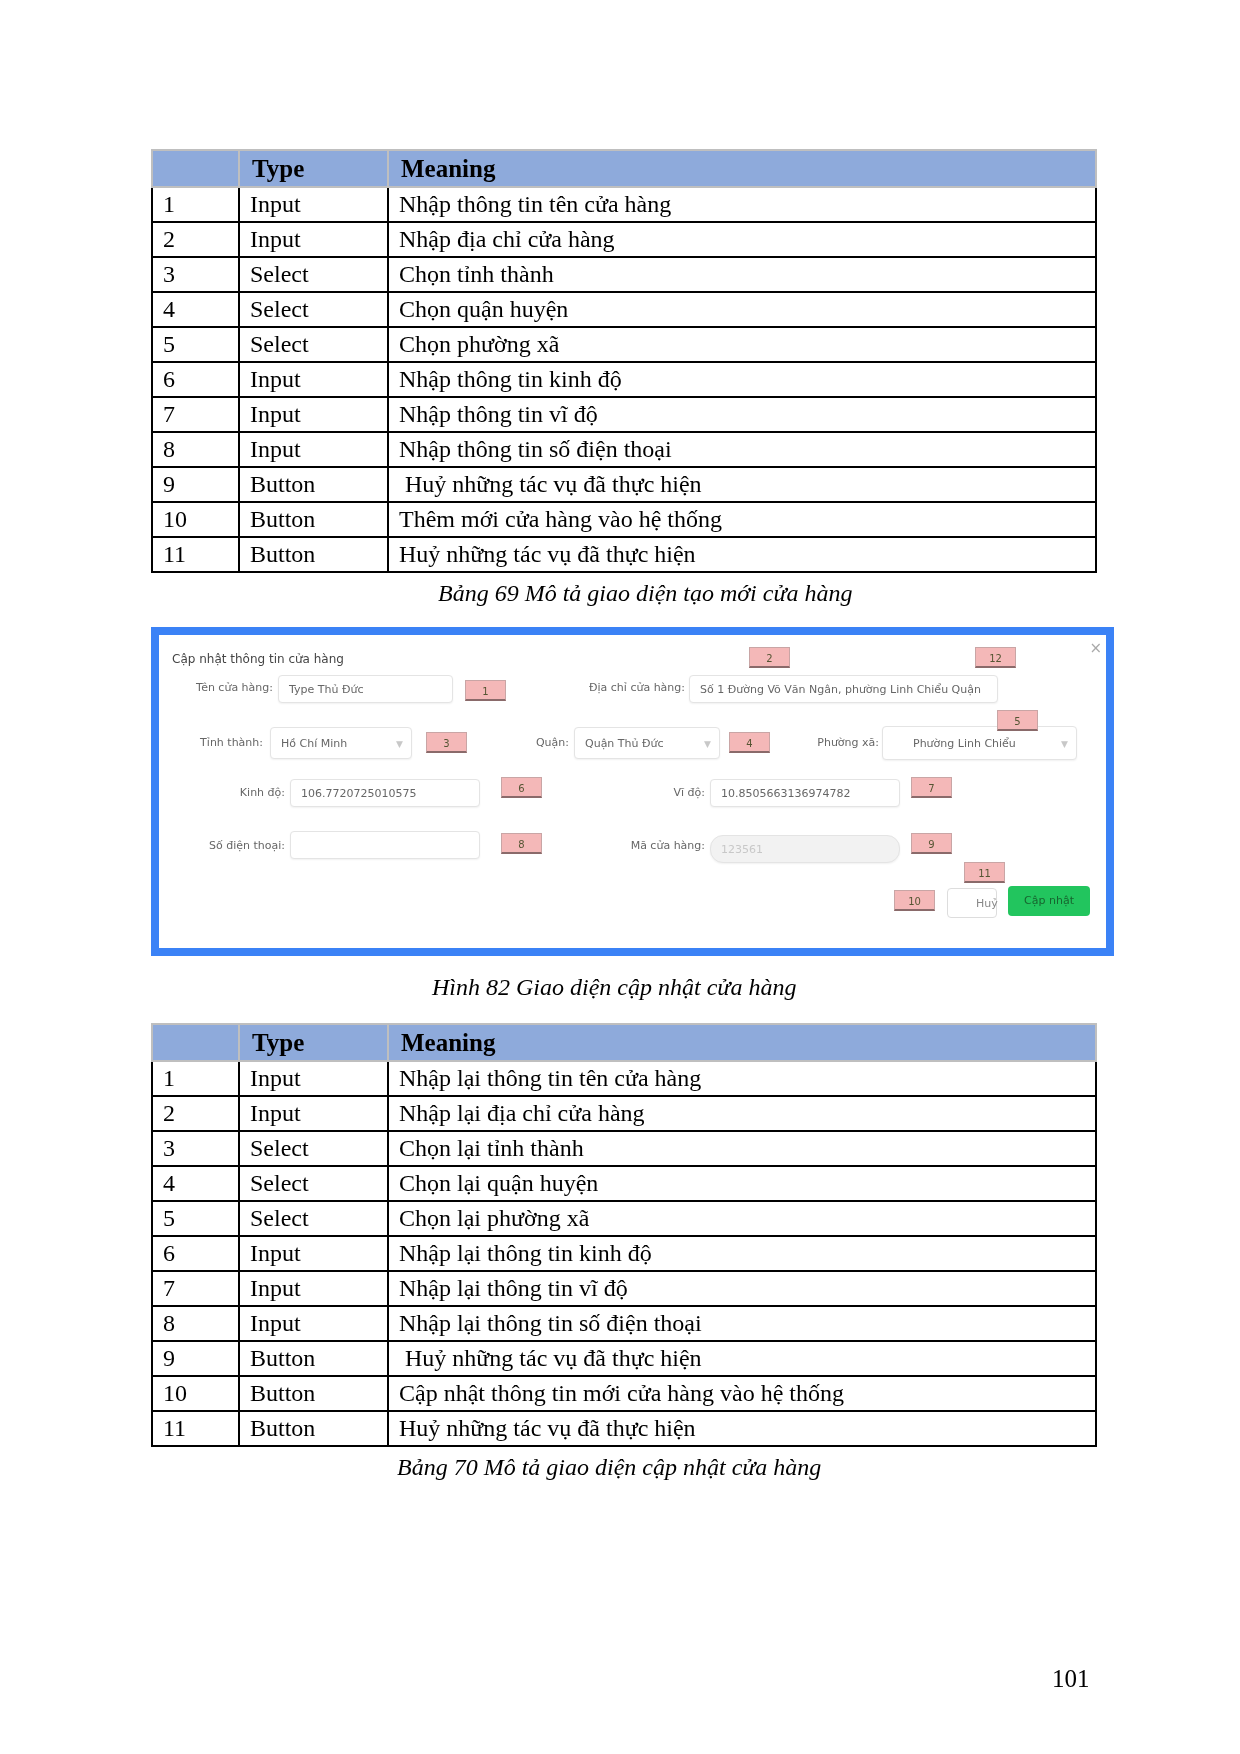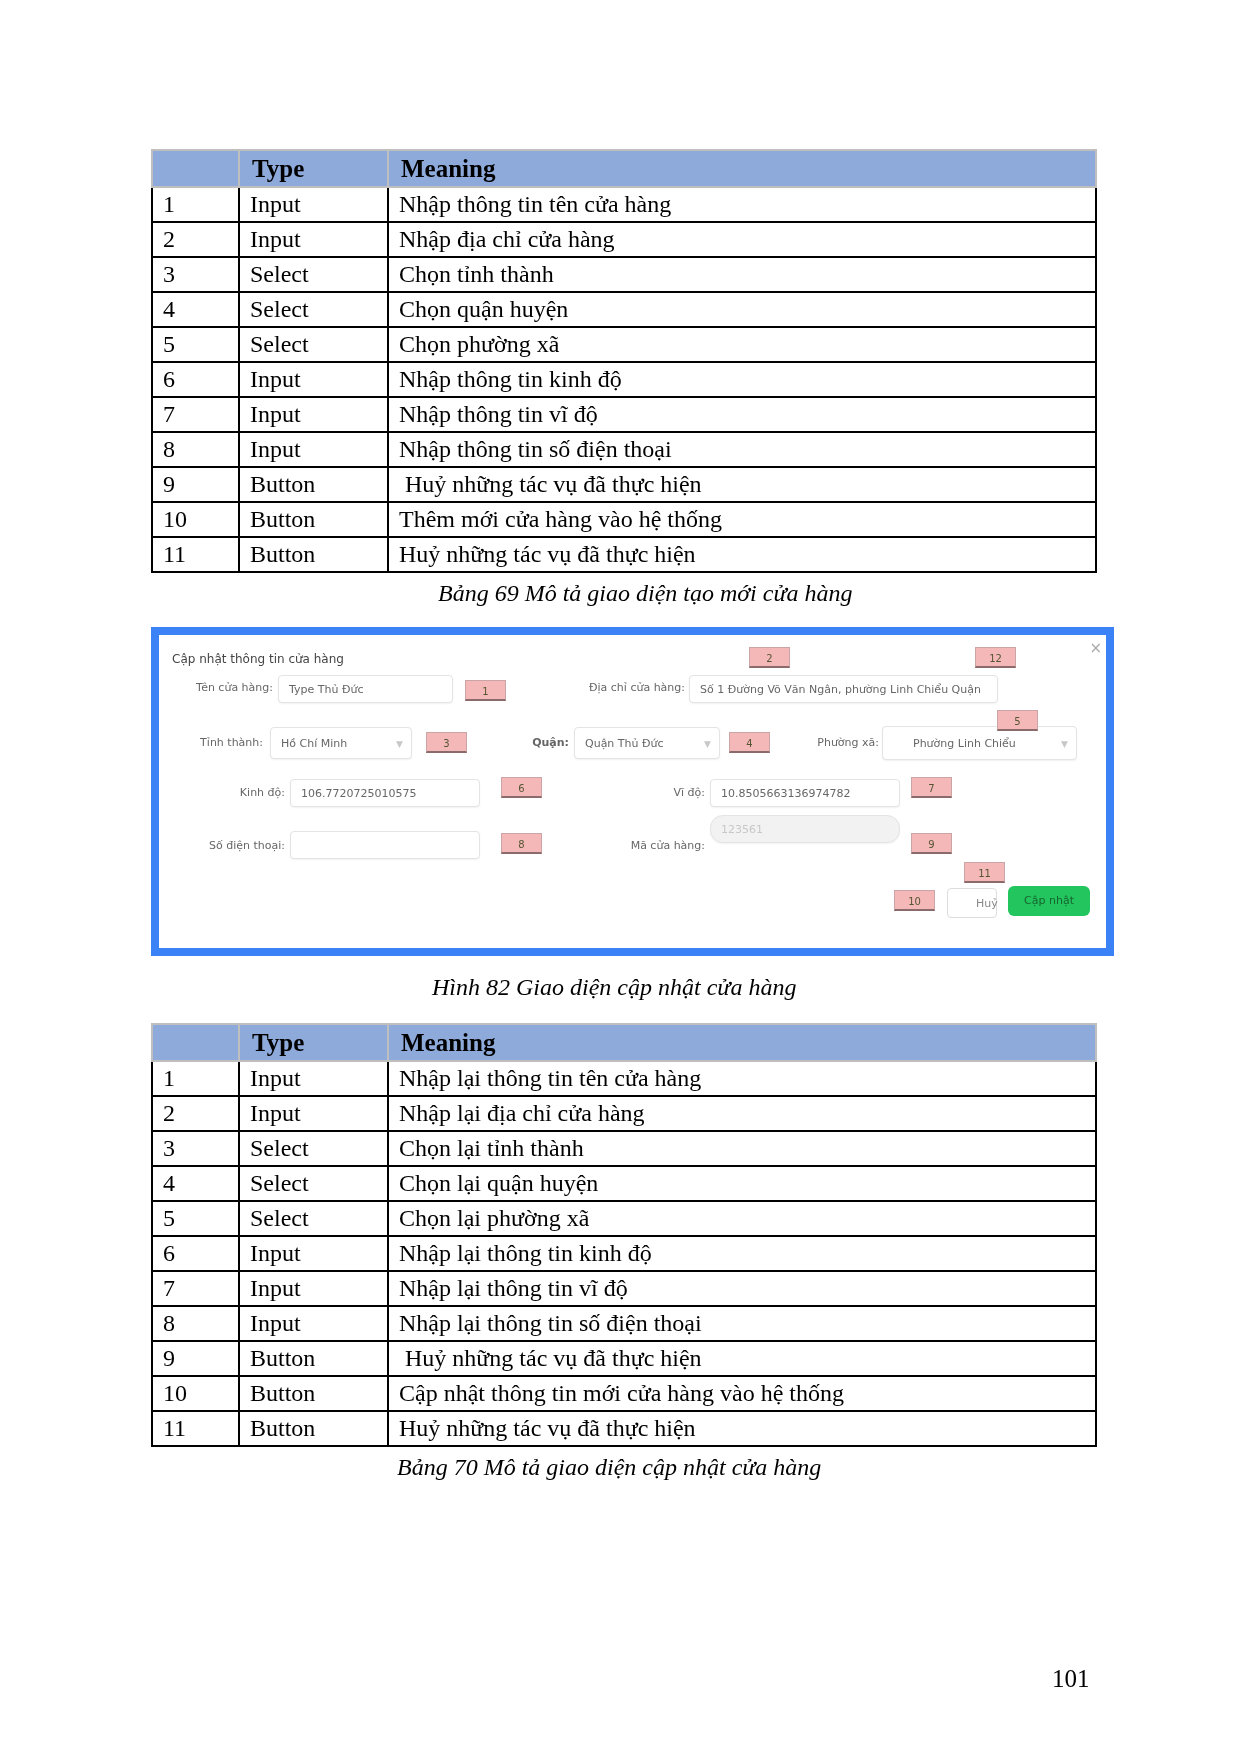--- a/index.html
+++ b/index.html
@@ -114,21 +114,21 @@
   <div class="marker" style="left:590px; top:12px;">2</div>
   <div class="marker" style="left:816px; top:12px;">12</div>
 
   <div class="lbl" style="left:28px; top:101px; width:76px;">Tỉnh thành:</div>
   <div class="field" style="left:111px; top:92px; width:142px; height:32px; line-height:32px;">
     <span>Hồ Chí Minh</span>
     <span class="arrow">▼</span>
   </div>
   <div class="marker" style="left:267px; top:97px;">3</div>
 
-  <div class="lbl" style="left:360px; top:101px; width:50px;font-weight:bold;">Quận:</div>
+  <div class="lbl" style="left:360px; top:101px; width:50px;">Quận:</div>
   <div class="field" style="left:415px; top:92px; width:146px; height:32px; line-height:32px;">
     <span>Quận Thủ Đức</span>
     <span class="arrow">▼</span>
   </div>
   <div class="marker" style="left:570px; top:97px;">4</div>
 
   <div class="lbl" style="left:640px; top:101px; width:80px;">Phường xã:</div>
   <div class="field" style="left:723px; top:91px; width:195px; height:34px; line-height:34px;padding-left:30px;">
     <span>Phường Linh Chiểu</span>
     <span class="arrow">▼</span>
@@ -141,27 +141,27 @@
 
   <div class="lbl" style="left:480px; top:151px; width:66px;">Vĩ độ:</div>
   <div class="field" style="left:551px; top:144px; width:190px;">10.8505663136974782</div>
   <div class="marker" style="left:752px; top:142px;">7</div>
 
   <div class="lbl" style="left:28px; top:204px; width:98px;">Số điện thoại:</div>
   <div class="field" style="left:131px; top:196px; width:190px;"></div>
   <div class="marker" style="left:342px; top:198px;">8</div>
 
   <div class="lbl" style="left:446px; top:204px; width:100px;">Mã cửa hàng:</div>
-  <div class="field disabled" style="left:551px; top:180px; width:190px;border-radius:13px;">123561</div>
+  <div class="field disabled" style="left:551px; top:200px; width:190px;border-radius:13px;">123561</div>
   <div class="marker" style="left:752px; top:198px;">9</div>
 
   <div class="marker" style="left:805px; top:227px;">11</div>
   <div class="marker" style="left:735px; top:255px;">10</div>
   <div class="btn-cancel" style="left:788px; top:253px;padding-left:28px;">Huỷ</div>
-  <div class="btn-update" style="left:849px; top:251px;border-radius:6px;">Cập nhật</div>
+  <div class="btn-update" style="left:849px; top:251px;">Cập nhật</div>
 </div>
 <div class="caption" style="left:432px; top:974px;">Hình 82 Giao diện cập nhật cửa hàng</div>
 
 <table class="doc-table" style="top:1023px;">
   <colgroup>
       <col class="c1">
       <col class="c2">
       <col>
     </colgroup>
   <thead>

